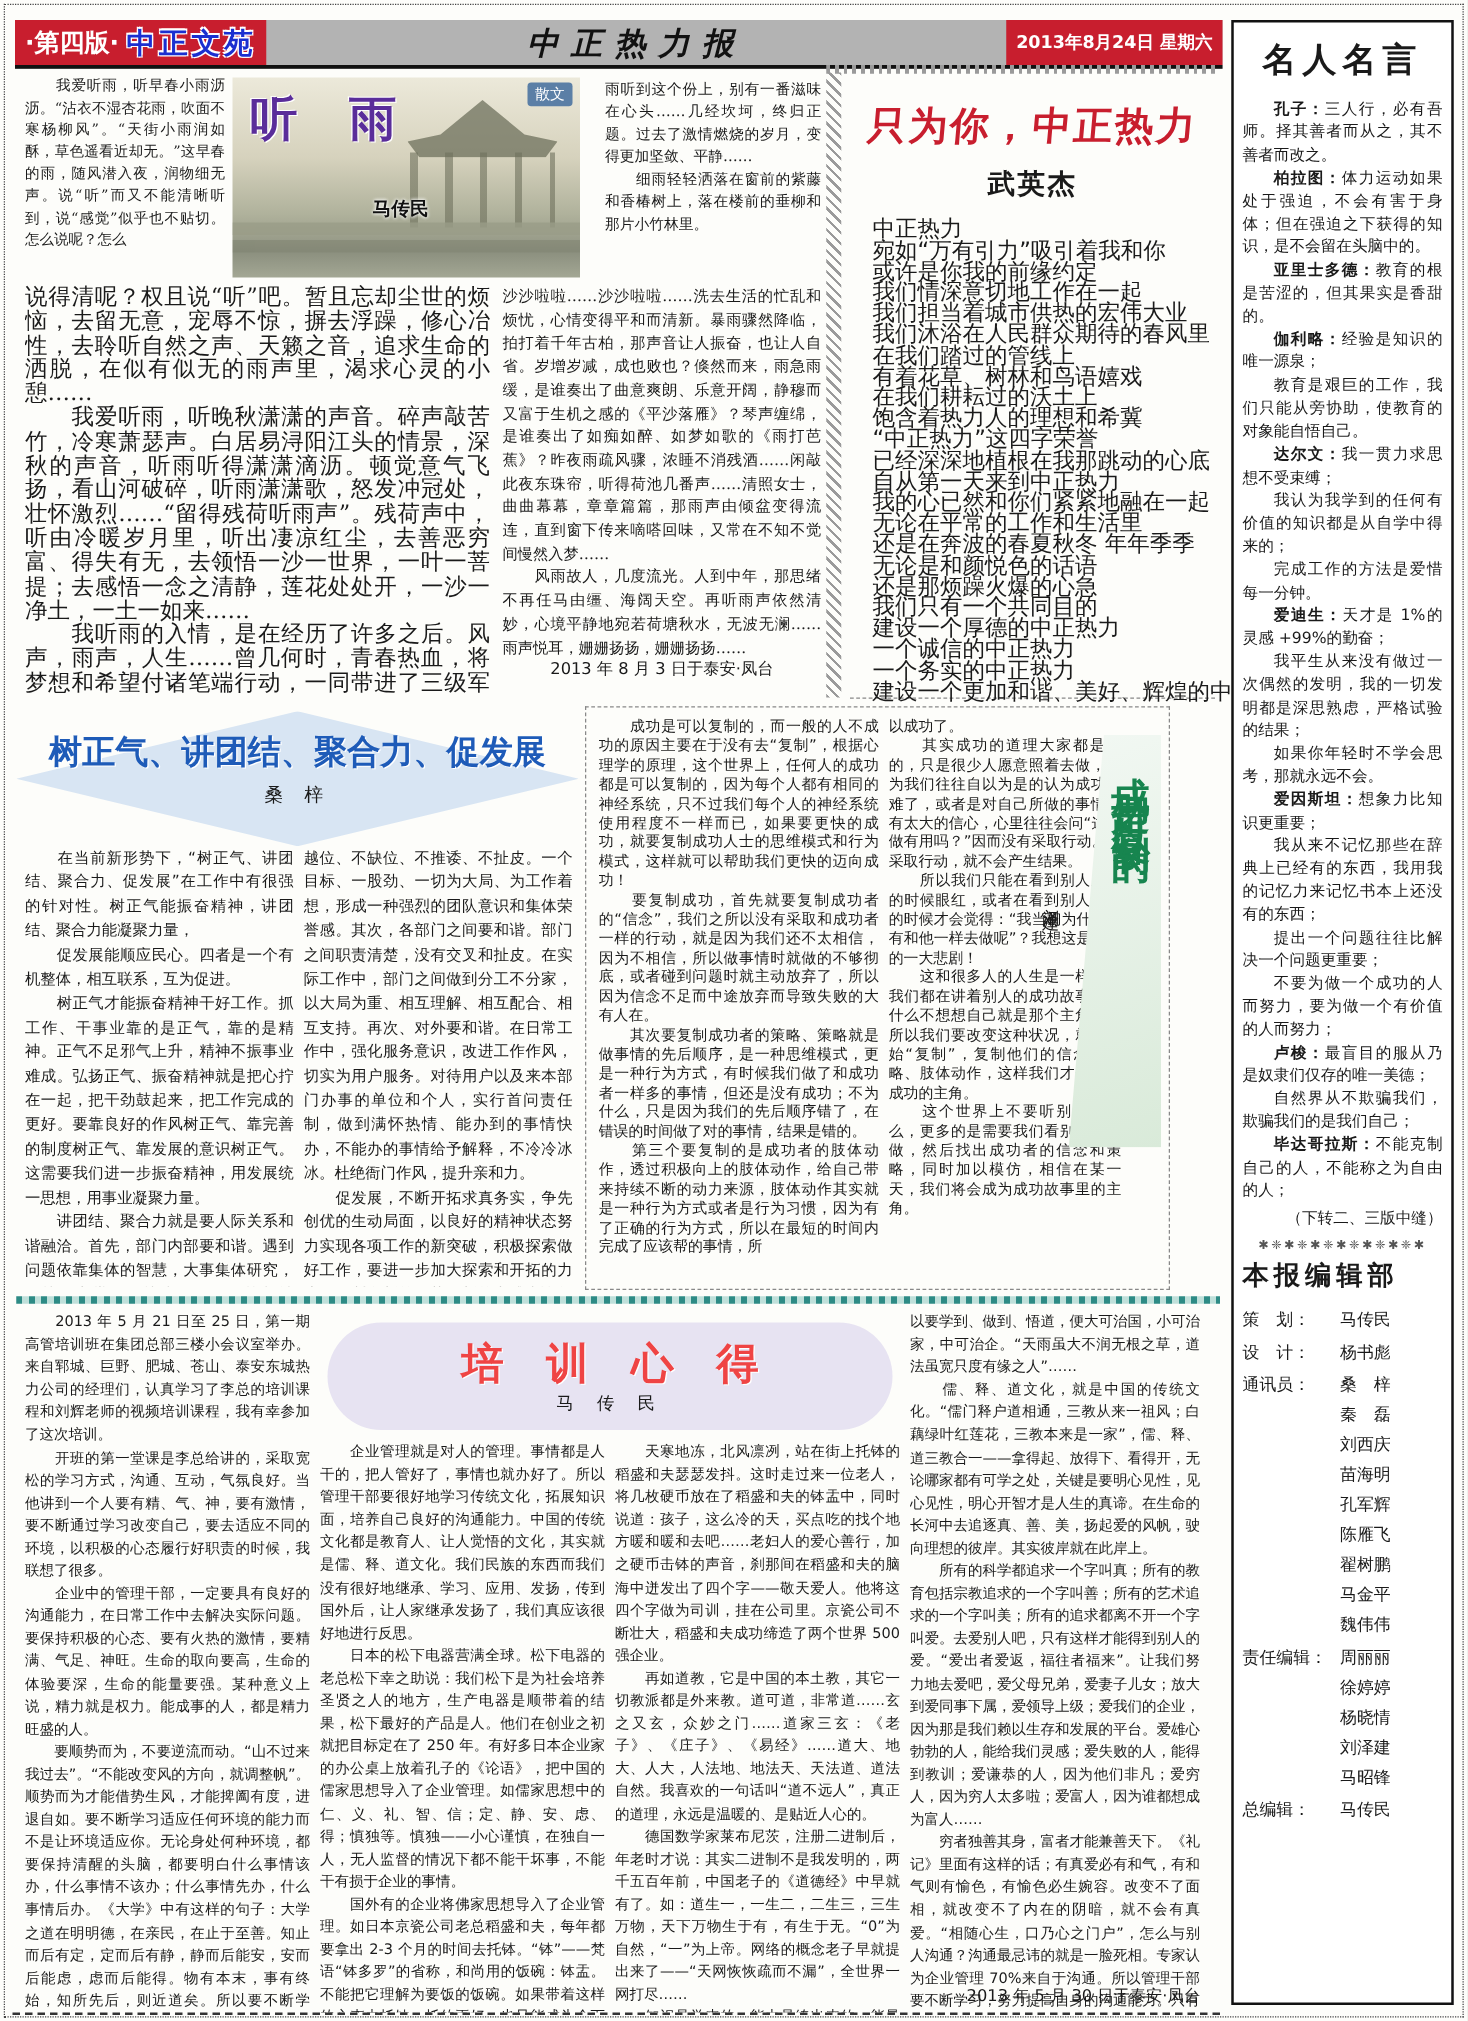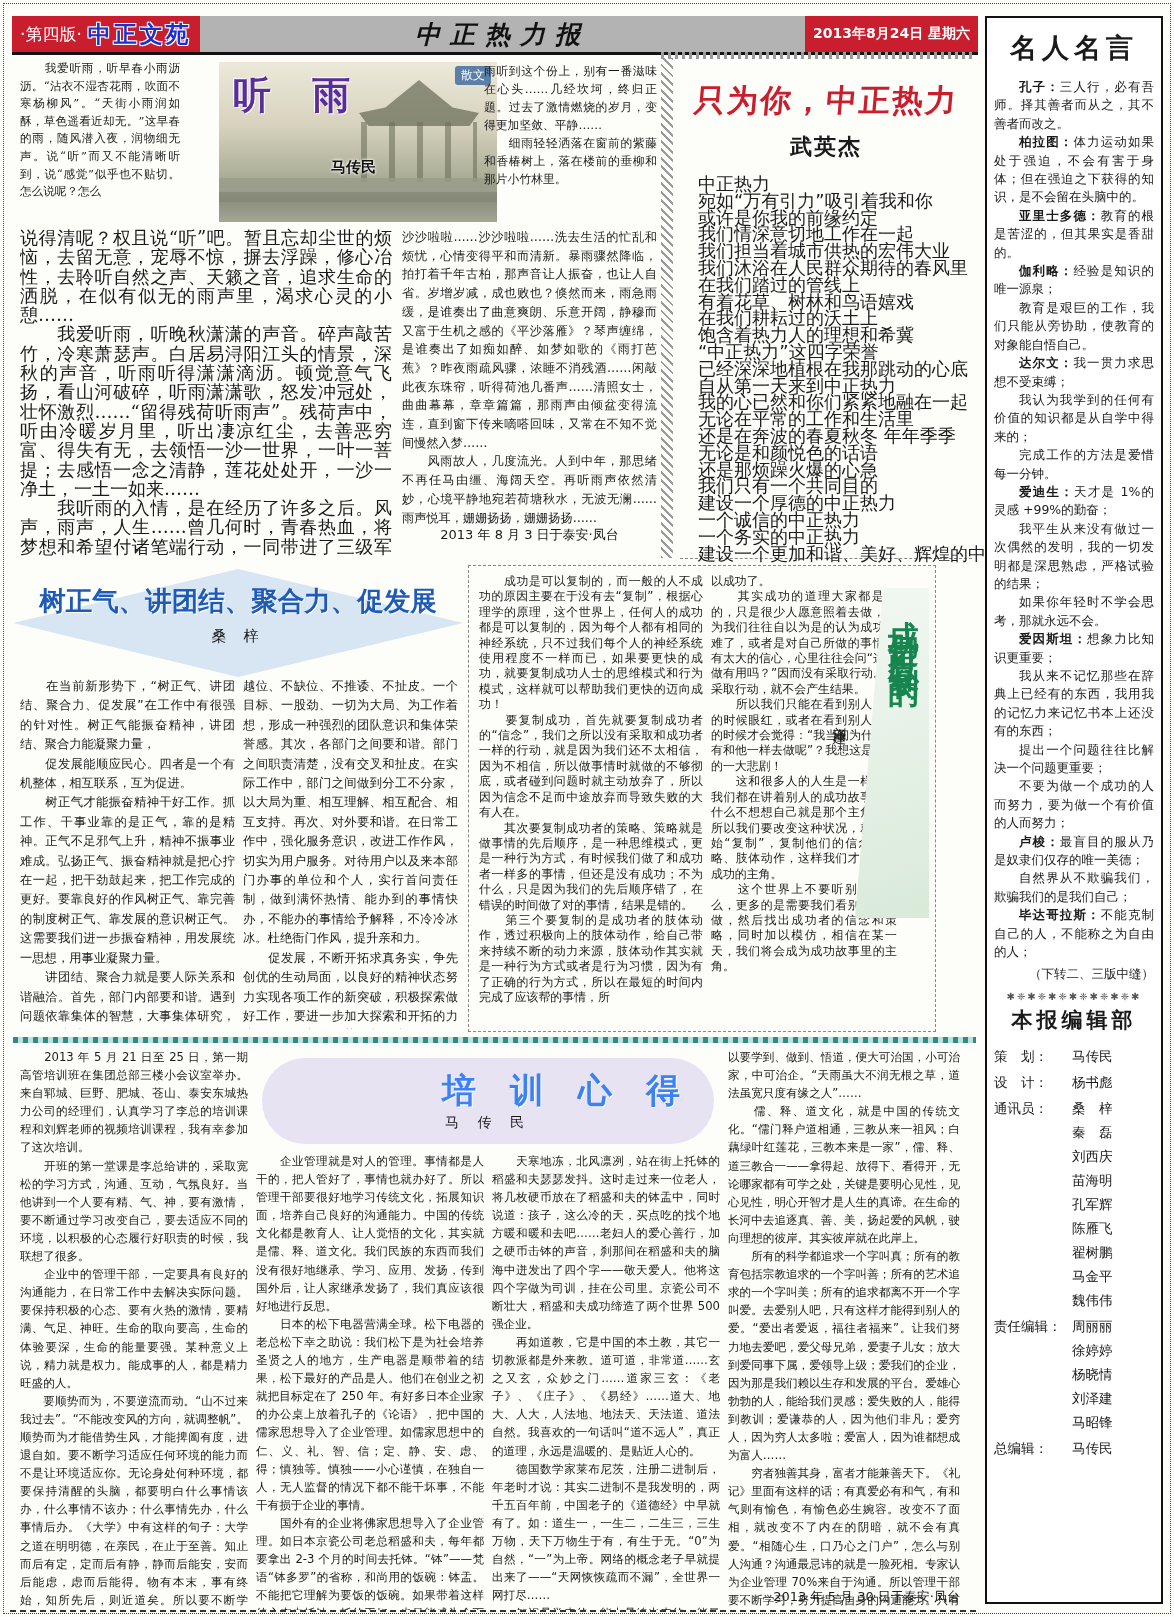--- a/index.html
+++ b/index.html
@@ -4,51 +4,51 @@
 <style>
   html,body{margin:0;padding:0;background:#e9e9e4;}
   #page{position:relative;width:1174px;height:1617px;background:#fdfdfa;margin:0 auto;
         font-family:"DejaVu Sans","Liberation Sans",sans-serif;color:#1a1a1a;overflow:hidden;}
   .dotted-frame{position:absolute;left:3px;top:3px;right:3px;bottom:3px;border:1px dotted #444;pointer-events:none;}
 
   
   .header{position:absolute;left:12px;top:16px;width:966px;height:36px;display:flex;align-items:stretch;
           background:#b3b3b3;border-bottom:3px solid #111;}
   .hdr-red{background:#c81e2e;display:flex;align-items:center;padding:0 8px;}
-  .hdr-edition{color:#fff;font-size:17px;font-weight:normal;white-space:nowrap;}
+  .hdr-edition{color:#fff;font-size:20px;font-weight:bold;white-space:nowrap;}
   .hdr-section{color:#1b2fd0;font-size:23px;font-weight:bold;letter-spacing:3px;margin-left:6px;white-space:nowrap;
      text-shadow:-1px -1px 0 #fff,1px -1px 0 #fff,-1px 1px 0 #fff,1px 1px 0 #fff;}
   .hdr-mast{flex:1;display:flex;align-items:center;justify-content:center;
      font-family:"DejaVu Serif","Liberation Serif",serif;font-style:italic;font-weight:bold;
      font-size:25px;letter-spacing:10px;color:#111;}
   .hdr-date{color:#fff;font-size:14px;font-weight:bold;white-space:nowrap;}
 
   
   .sidebar{position:absolute;left:985px;top:16px;width:178px;height:1588px;border:2px solid #111;
            background:#fff;padding:6px 7px;box-sizing:border-box;overflow:hidden;}
   .sb-title{font-family:"DejaVu Serif","Liberation Serif",serif;font-weight:bold;font-size:27px;
             letter-spacing:5px;text-align:center;margin:6px 0 12px 0;}
   .quote{margin:0;font-size:12.5px;line-height:18.4px;text-align:justify;text-indent:2em;}
   .quote b{font-weight:bold;}
   .sb-cont{font-size:12.5px;text-align:right;margin-top:4px;}
   .sb-sep{font-size:10px;color:#555;letter-spacing:2px;text-align:center;margin:8px 0 4px 0;white-space:nowrap;overflow:hidden;}
   .sb-staff-title{font-family:"DejaVu Serif","Liberation Serif",serif;font-weight:bold;font-size:21px;
-                  letter-spacing:4px;text-align:center;margin:4px 0 10px 0;}
+                  letter-spacing:4px;text-align:left;margin:4px 0 10px 0;}
   .staff-row{display:flex;font-size:13.5px;line-height:24px;margin-bottom:2px;}
   .staff-role{width:74px;flex:none;white-space:nowrap;}
   .staff-names{flex:1;white-space:pre-line;text-align:left;padding-left:4px;}
 
   
   .ws{white-space:pre-wrap;text-align:justify;}
 
   
   .t-col1{position:absolute;left:20px;top:60px;width:160px;height:164px;font-size:11.6px;line-height:17.6px;overflow:hidden;
           font-family:"DejaVu Serif","Liberation Serif",serif;}
   .photo{position:absolute;left:186px;top:62px;width:278px;height:160px;overflow:hidden;
-         background:linear-gradient(180deg,#ece9da 0%,#d6d2bd 40%,#b0b29c 68%,#8d9180 88%,#a3a794 100%);margin-left:33px;}
+         background:linear-gradient(180deg,#ece9da 0%,#d6d2bd 40%,#b0b29c 68%,#8d9180 88%,#a3a794 100%);}
   .photo .roof{position:absolute;right:18px;top:18px;width:120px;height:46px;background:#6e705c;
          clip-path:polygon(8% 100%,0 72%,22% 60%,50% 0,78% 60%,100% 72%,92% 100%);opacity:.75;}
   .photo .posts{position:absolute;right:20px;top:60px;width:116px;height:60px;
          background:repeating-linear-gradient(90deg,#6e705c 0 6px,transparent 6px 28px);opacity:.6;}
   .photo .rail{position:absolute;left:0;bottom:34px;width:100%;height:10px;background:#9a9d88;opacity:.8;
          box-shadow:0 14px 0 rgba(120,124,105,.55);}
   .photo-title{position:absolute;left:14px;top:8px;font-size:38px;font-weight:bold;color:#5a2d9a;letter-spacing:14px;
          text-shadow:1px 1px 0 #fff,-1px -1px 0 #fff;white-space:nowrap;}
   .photo-author{position:absolute;left:112px;top:96px;font-size:15px;font-weight:bold;color:#111;
          text-shadow:0 0 3px #fff,0 0 3px #fff;}
@@ -96,21 +96,21 @@
 
   
   .wave-teal{position:absolute;left:13px;top:1037px;width:963px;height:6px;
         background:repeating-linear-gradient(90deg,#2e8b85 0 5px,#bfe0da 5px 10px);}
   .px-col{position:absolute;top:1048px;height:562px;font-size:11.6px;line-height:18.1px;overflow:hidden;}
   .px-c1{left:20px;width:228px;}
   .px-c2{left:256px;width:228px;padding-top:104px;box-sizing:border-box;}
   .px-c3{left:492px;width:228px;padding-top:104px;box-sizing:border-box;}
   .px-c4{left:728px;width:232px;}
   .px-pill{position:absolute;left:262px;top:1058px;width:452px;height:86px;background:#e7e3f2;border-radius:50px;}
-  .px-title{position:absolute;left:262px;top:1068px;width:452px;text-align:right;color:#3b82f6;font-weight:bold;
+  .px-title{position:absolute;left:262px;top:1068px;width:452px;text-align:center;color:#ef4444;font-weight:bold;
         font-size:34px;letter-spacing:34px;text-indent:34px;white-space:nowrap;text-shadow:1px 1px 0 #fff;}
   .px-author{position:absolute;left:262px;top:1114px;width:452px;text-align:center;font-size:14px;letter-spacing:7px;}
   .px-date{position:absolute;left:560px;top:1588px;width:400px;text-align:right;font-size:13px;}
   .bottom-dash{position:absolute;left:10px;top:1610px;width:966px;border-top:2px dashed #333;}
 </style>
 </head>
 <body>
 
 <div id="page">
   <div class="dotted-frame"></div>

